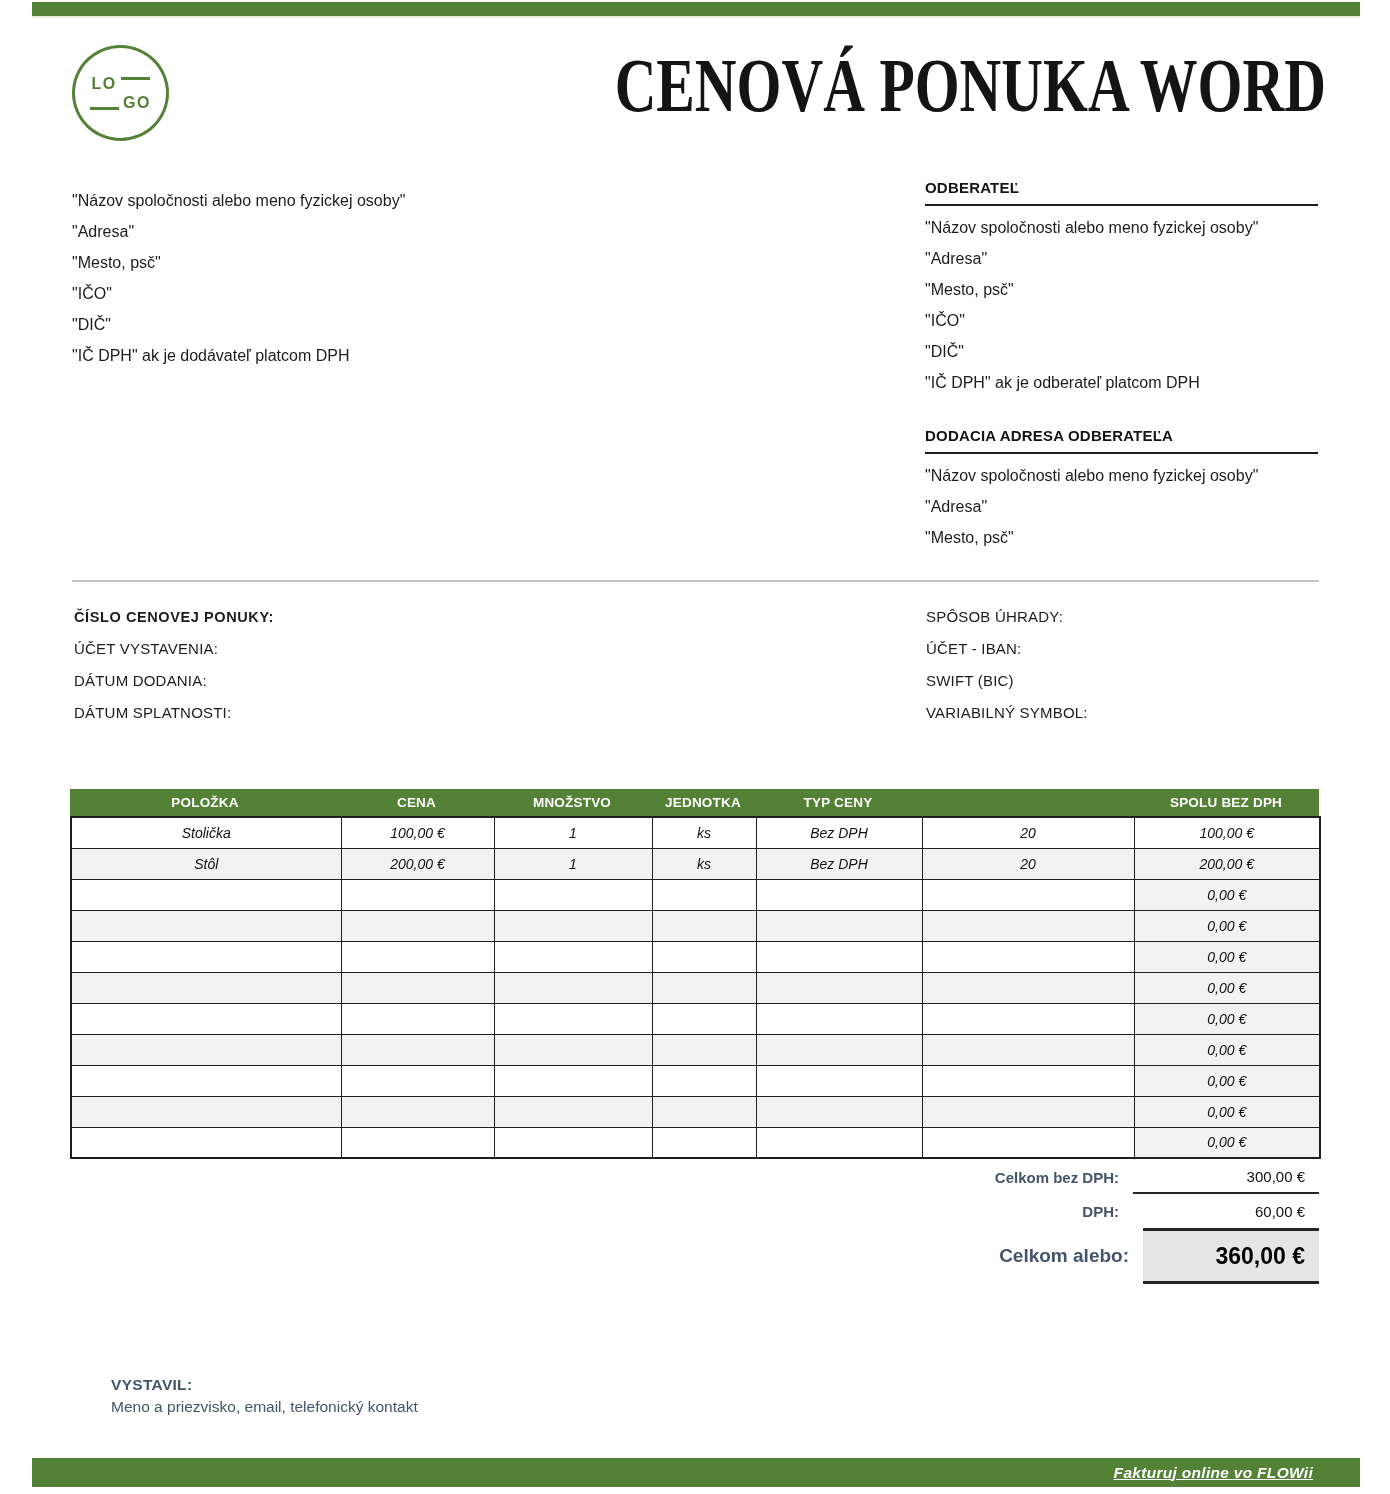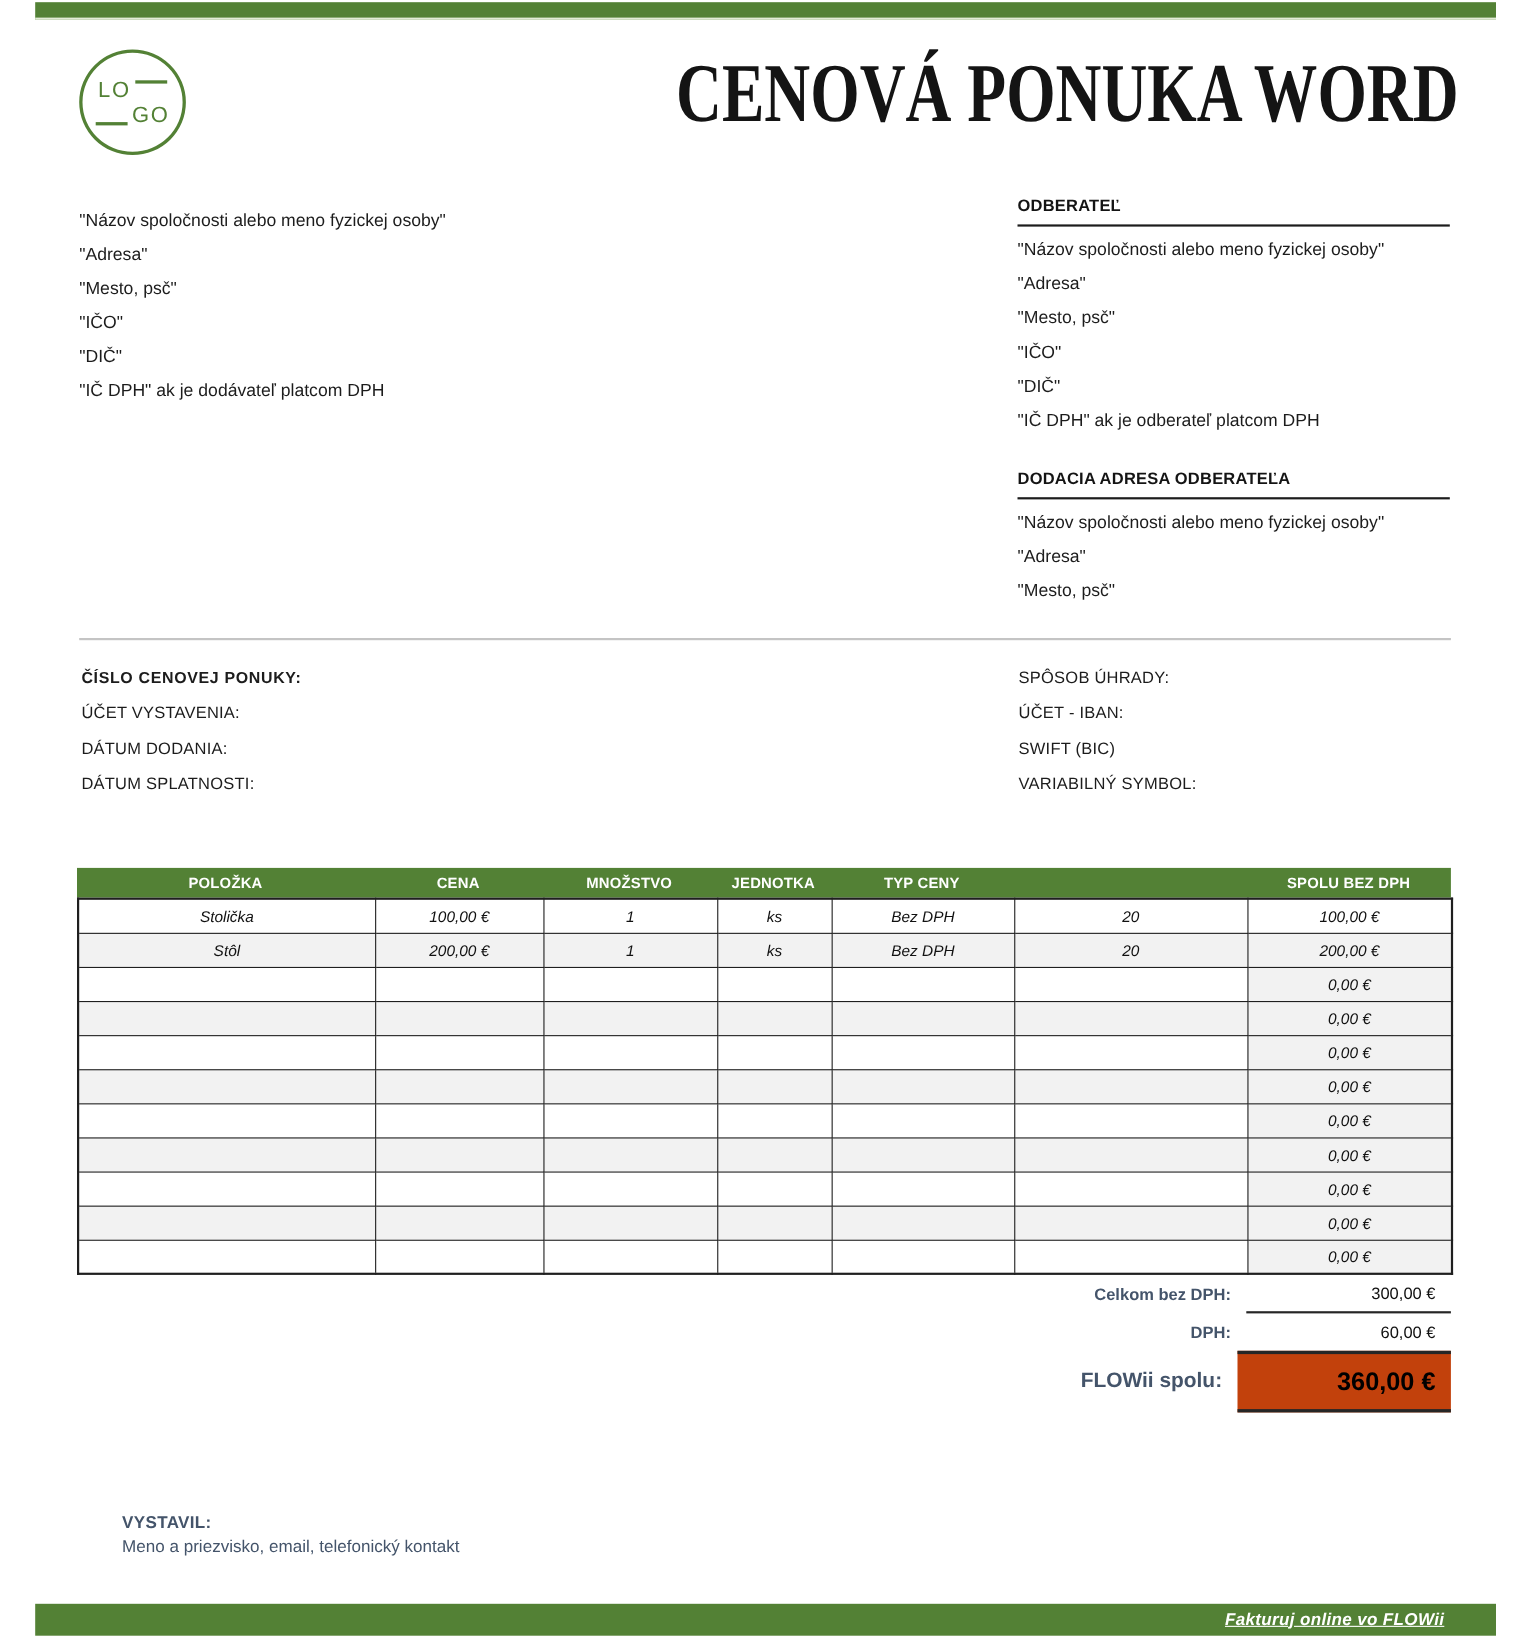--- a/index.html
+++ b/index.html
@@ -16,21 +16,21 @@
                 background:#538135; display:flex; align-items:center; justify-content:flex-end;
                 padding-right:47px; }
   .footer-link { color:#ffffff; font-weight:700; font-style:italic; text-decoration:underline;
                  font-size:15.5px; letter-spacing:.3px; cursor:pointer; }
 
   
   .logo { position:absolute; left:72px; top:45px; width:97px; height:96px;
           border:3px solid #538135; border-radius:50%;
           display:flex; flex-direction:column; align-items:center; justify-content:center; gap:3px; }
   .logo-row { display:flex; align-items:center; }
-  .logo-txt { color:#538135; font-weight:400; font-size:20px; letter-spacing:1.5px; line-height:1; }
+  .logo-txt { color:#538135; font-weight:700; font-size:16px; letter-spacing:1.5px; line-height:1; }
   .logo-bar { width:29px; height:3px; background:#538135; }
   .logo-row.r1 .logo-bar { margin-left:4px; align-self:flex-start; margin-top:1px; }
   .logo-row.r2 .logo-bar { margin-right:4px; align-self:flex-end; margin-bottom:1px; }
 
   
   .title { position:absolute; top:46px; right:64px; font-family:"Liberation Serif", serif;
            font-weight:700; font-size:76px; line-height:1.05; color:#141414; white-space:nowrap;
            transform:scaleX(0.76); transform-origin:100% 50%; }
 
   
@@ -68,21 +68,21 @@
   
   .totals { position:absolute; right:71px; top:1160px; }
   .trow { display:flex; align-items:stretch; justify-content:flex-end; height:34px; }
   .tlabel { color:#44546A; font-weight:700; font-size:15px; padding-right:14px;
             display:flex; align-items:center; }
   .tvalue { width:186px; padding-right:14px; text-align:right; font-size:15px; color:#111;
             display:flex; align-items:center; justify-content:flex-end; }
   .tvalue.v1 { border-bottom:2px solid #262626; }
   .trow.total { height:56px; }
   .tlabel.big { font-size:19px; }
-  .total-box { width:194px; padding-right:14px; background:#c2410c;
+  .total-box { width:176px; padding-right:14px; background:#e5e5e5;
                border-top:3px solid #262626; border-bottom:3px solid #262626;
                display:flex; align-items:center; justify-content:flex-end;
                font-size:23px; font-weight:700; color:#000; }
 
   
   .issued { position:absolute; left:72px; top:1376px;margin-left:39px; }
   .issued-h { font-weight:700; font-size:15.5px; color:#44546A; letter-spacing:.3px; }
   .issued-t { font-size:15.5px; color:#44546A; margin-top:4px; }
 </style>
 </head>
@@ -275,21 +275,21 @@
 <div class="totals">
   <div class="trow">
     <span class="tlabel">Celkom bez DPH:</span>
     <span class="tvalue v1">300,00 €</span>
   </div>
   <div class="trow">
     <span class="tlabel">DPH:</span>
     <span class="tvalue">60,00 €</span>
   </div>
   <div class="trow total">
-    <span class="tlabel big">FLOWii spolu:</span>
+    <span class="tlabel big">Celkom alebo:</span>
     <span class="total-box">360,00 €</span>
   </div>
 </div>
 
 <div class="issued">
   <div class="issued-h">VYSTAVIL:</div>
   <div class="issued-t">Meno a priezvisko, email, telefonický kontakt</div>
 </div>
 
 <div class="footer-bar">

